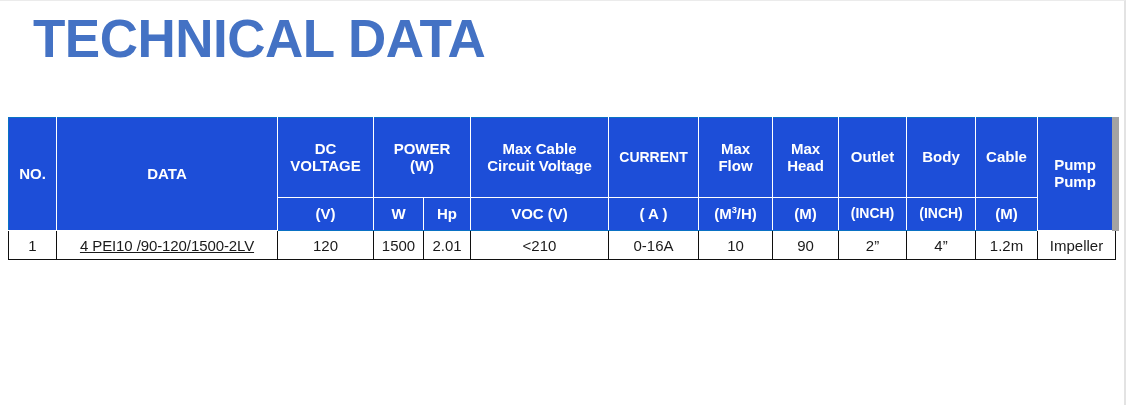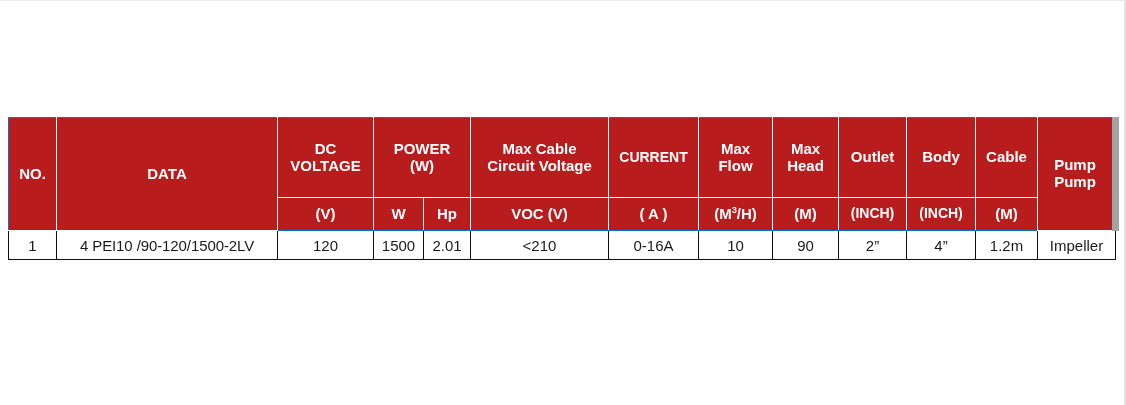--- a/index.html
+++ b/index.html
@@ -45,21 +45,21 @@
     table-layout: fixed;
   }
   .tech-table td, .tech-table th {
     padding: 0;
     margin: 0;
     text-align: center;
     vertical-align: middle;
   }
   
   .hdr {
-    background: #b91c1c;
+    background: #1d4ed8;
     color: #ffffff;
     font-weight: bold;
     font-size: 15px;
     line-height: 1.12;
     border: 1px solid #ffffff;
     box-sizing: border-box;
   }
   .hdr-top {
     height: 80px;
   }
@@ -85,33 +85,35 @@
     background: #ffffff;
     color: #1a1a1a;
     font-size: 15px;
     font-weight: normal;
     border: 1px solid #101010;
     box-sizing: border-box;
   }
   .model-cell {
     font-size: 15px;
     letter-spacing: -0.1px;
+    text-decoration: underline;
   }
   sup {
     font-size: 0.62em;
     vertical-align: super;
     line-height: 0;
   }
   .nowrap { white-space: nowrap; text-align: center; }
 </style>
 </head>
 <body>
 
 <div class="slide">
 
+  <div class="page-title">TECHNICAL DATA</div>
 
   <table class="tech-table">
     <colgroup>
       <col style="width:48px">
       <col style="width:221px">
       <col style="width:96px">
       <col style="width:50px">
       <col style="width:47px">
       <col style="width:138px">
       <col style="width:90px">

